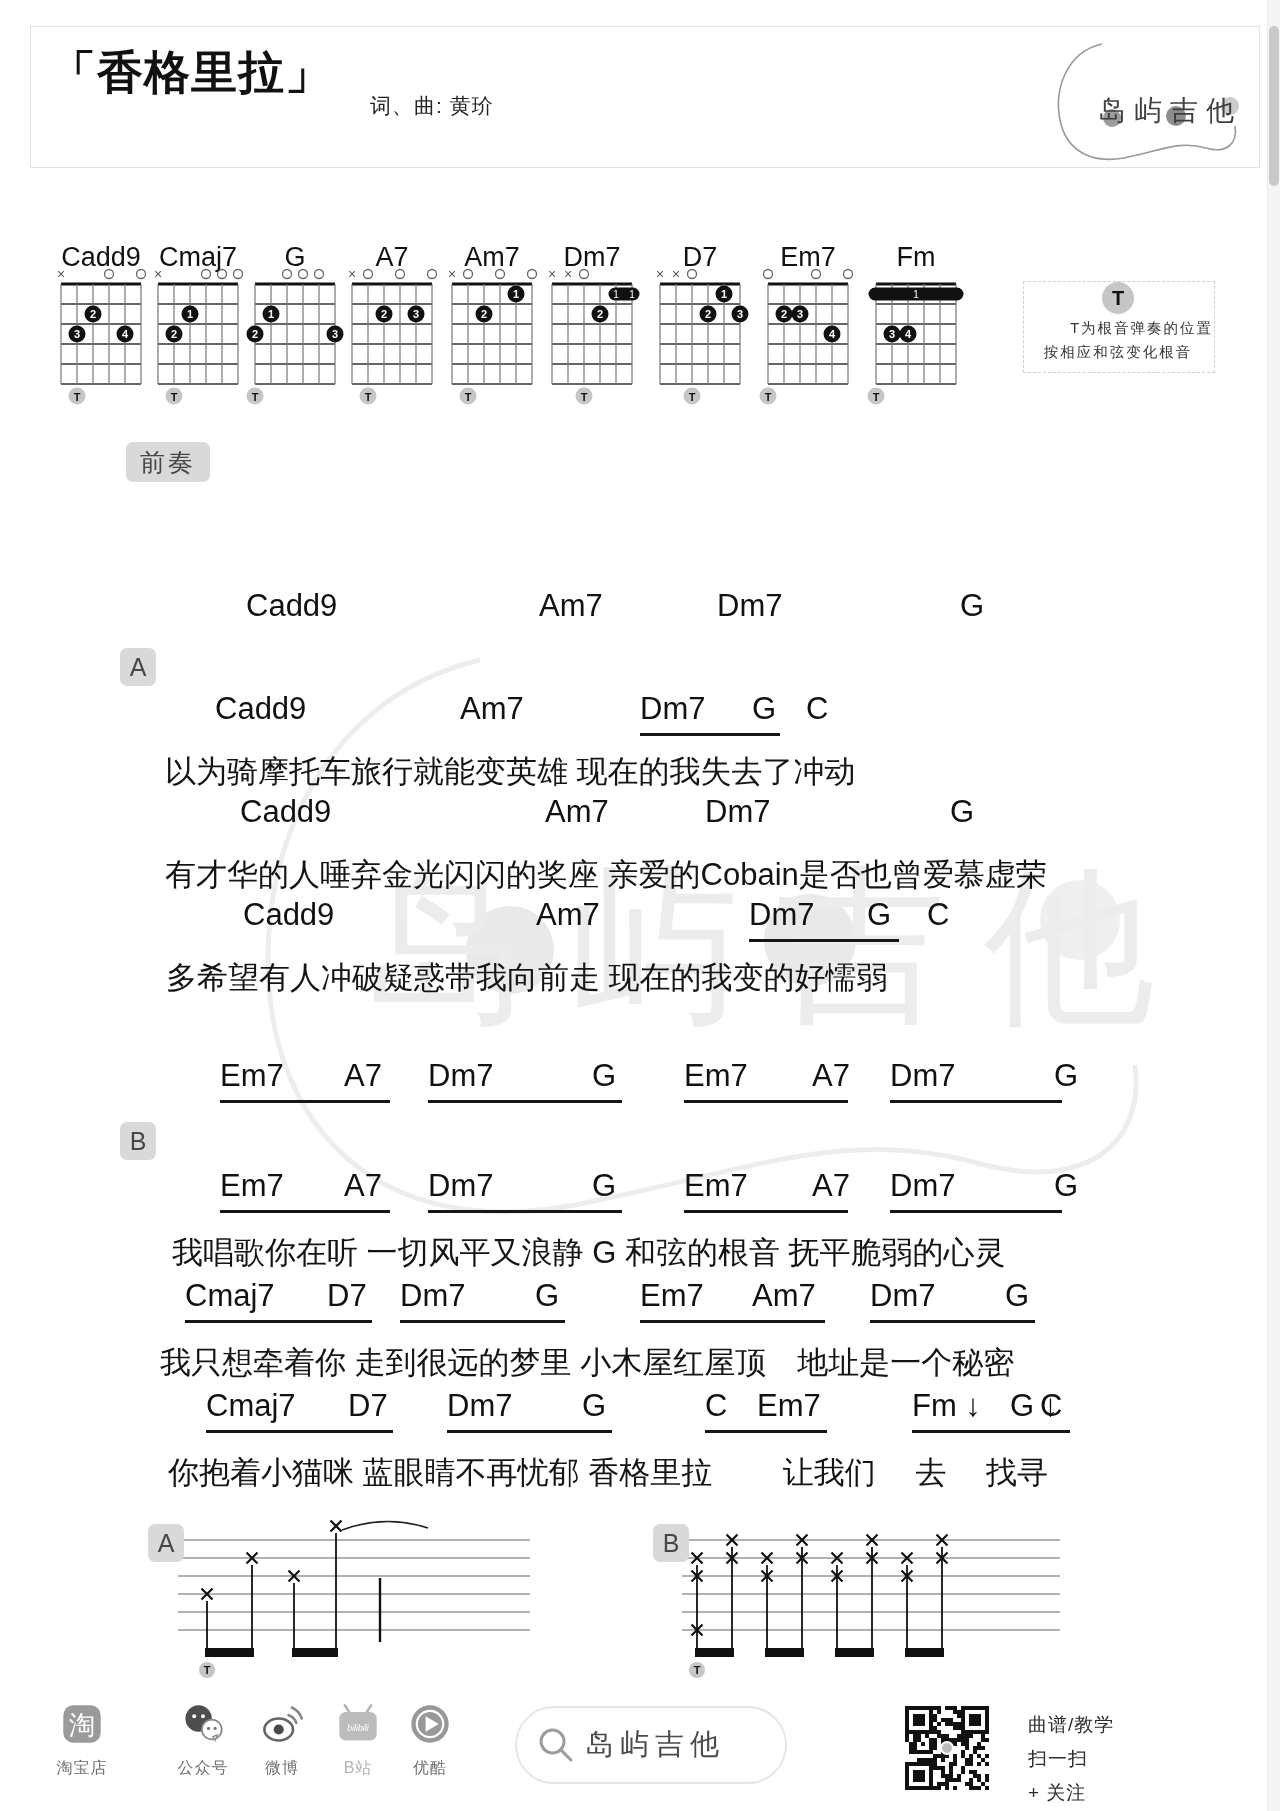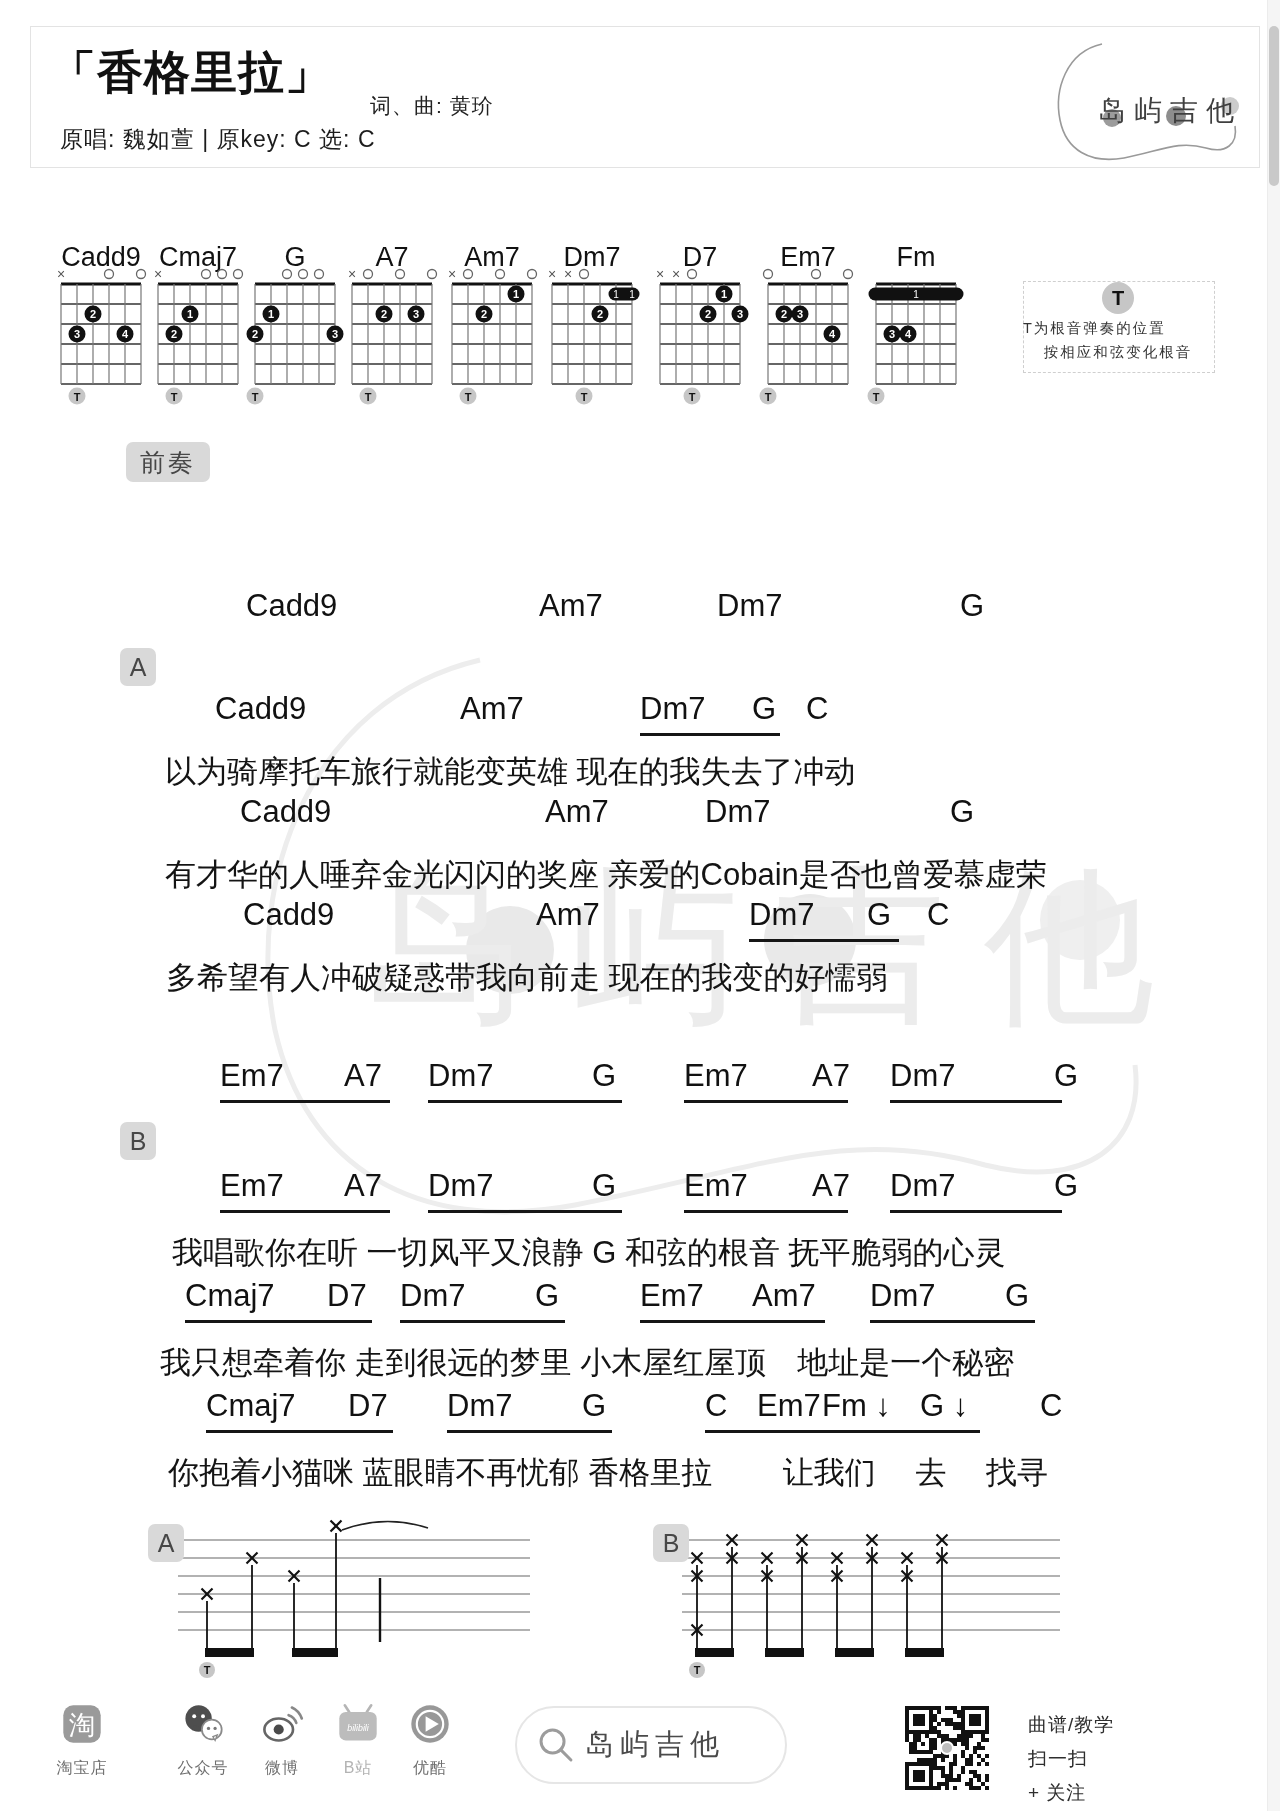--- a/index.html
+++ b/index.html
@@ -11,21 +11,21 @@
   .credit{position:absolute;left:370px;top:92px;font-size:21px;color:#222;letter-spacing:1px;}
   .meta{position:absolute;left:60px;top:124px;font-size:23px;color:#1c1c1c;letter-spacing:1px;}
   .logo{position:absolute;left:1038px;top:32px;width:210px;height:140px;}
   
   .scroll-track{position:absolute;right:0;top:0;width:12px;height:1811px;background:#f5f5f5;border-left:1px solid #ececec;}
   .scroll-thumb{position:absolute;right:1px;top:26px;width:10px;height:160px;background:#c9c9c9;border-radius:5px;}
   
   .legend{position:absolute;left:1023px;top:281px;width:190px;height:90px;border:1px dashed #cfcfcf;}
   .legend-circle{position:absolute;left:1102px;top:282px;width:32px;height:32px;border-radius:50%;background:#c6c6c6;
                  text-align:center;line-height:32px;font-size:20px;font-weight:bold;color:#111;}
-  .legend-l1{position:absolute;left:1023px;top:319px;width:190px;text-align:left;font-size:14.5px;color:#333;letter-spacing:2px;}
+  .legend-l1{position:absolute;left:1023px;top:319px;width:190px;text-align:right;font-size:14.5px;color:#333;letter-spacing:2px;}
   .legend-l2{position:absolute;left:1023px;top:343px;width:190px;text-align:center;font-size:14.5px;color:#333;letter-spacing:2px;}
   
   .badge{background:#d9d9d9;color:#474747;border-radius:7px;text-align:center;}
   .badge-intro{position:absolute;left:126px;top:442px;width:84px;height:40px;line-height:40px;font-size:25px;letter-spacing:3px;}
   .badge-ab{position:absolute;width:36px;height:38px;line-height:38px;font-size:25px;}
   .intro-chords{position:absolute;left:225px;top:442px;font-size:31px;font-weight:500;color:#111;white-space:pre;letter-spacing:1px;}
   
   .chord-line{position:absolute;left:0;width:1280px;height:48px;}
   .ctok{position:absolute;top:0;font-size:31px;font-weight:500;color:#111;white-space:pre;}
   .cgroup{position:absolute;top:0;height:42px;}
@@ -53,21 +53,20 @@
     <path d="M 330 40 C 160 80, 95 260, 125 410 C 155 545, 265 615, 425 585 C 605 550, 695 505, 835 545 C 935 570, 995 525, 985 445" fill="none" stroke="#ededed" stroke-width="5"></path>
     <circle cx="360" cy="330" r="44" fill="#e9e9e9"></circle>
     <circle cx="660" cy="320" r="46" fill="#e9e9e9"></circle>
     <circle cx="930" cy="300" r="40" fill="#efefef"></circle>
     <text x="210" y="385" font-size="170" letter-spacing="38" fill="#ececec">岛屿吉他</text>
   </svg>
 
   <div class="hdr-box"></div>
   <div class="title">「香格里拉」</div>
   <div class="credit">词、曲: 黄玠</div>
-  <div class="meta">原唱: 魏如萱 | 原key: C 选: C</div>
 
   <svg class="logo" viewBox="0 0 210 140">
     <path d="M 64 12 C 28 20, 16 58, 22 88 C 28 118, 52 132, 86 126 C 122 119, 140 108, 168 116 C 188 122, 200 112, 197 94" fill="none" stroke="#9a9a9a" stroke-width="1.6"></path>
     <circle cx="74" cy="86" r="9" fill="#9c9c9c"></circle>
     <circle cx="138" cy="84" r="10" fill="#8d8d8d"></circle>
     <circle cx="192" cy="74" r="9" fill="#cccccc"></circle>
     <text x="60" y="88" font-size="28" letter-spacing="8" fill="#3f3f3f">岛屿吉他</text>
   </svg>
 
   <div class="scroll-track"></div>
@@ -450,21 +449,21 @@
           <div class="ctok" style="left: 142px;">D7</div>
         </div>
         <div class="cgroup u" style="left: 447px; width: 165px;">
           <div class="ctok" style="left: 0px;">Dm7</div>
           <div class="ctok" style="left: 135px;">G</div>
         </div>
         <div class="cgroup u" style="left: 705px; width: 122px;">
           <div class="ctok" style="left: 0px;">C</div>
           <div class="ctok" style="left: 52px;">Em7</div>
         </div>
-        <div class="cgroup u" style="left: 822px; width: 158px;">
+        <div class="cgroup u" style="left: 912px; width: 158px;">
           <div class="ctok" style="left: 0px;">Fm ↓</div>
           <div class="ctok" style="left: 98px;">G ↓</div>
         </div>
         <div class="cgroup" style="left: 1040px; width: 10px;">
           <div class="ctok" style="left: 0px;">C</div>
         </div>
       </div>
       <div class="lyric-line" style="top: 1452px;">
         <div class="lyric-text" style="left: 168px;">你抱着小猫咪 蓝眼睛不再忧郁 香格里拉　　 让我们　 去　 找寻</div>
       </div>

